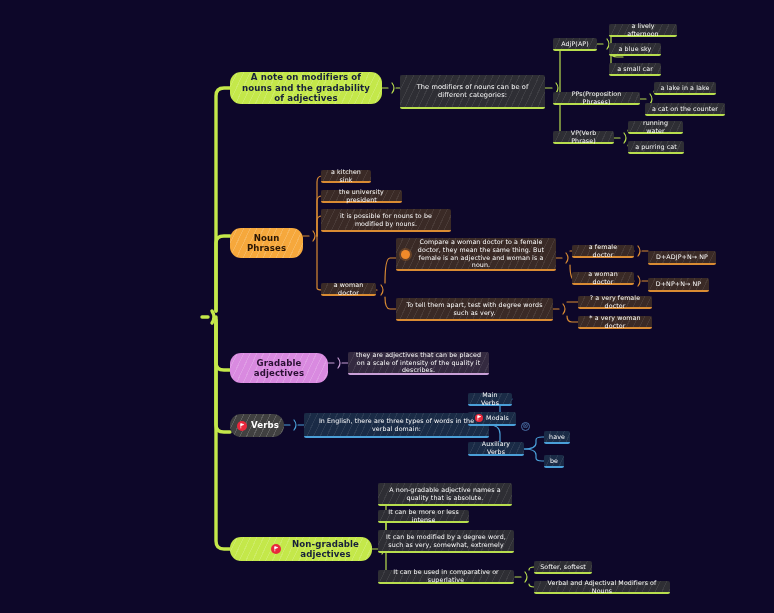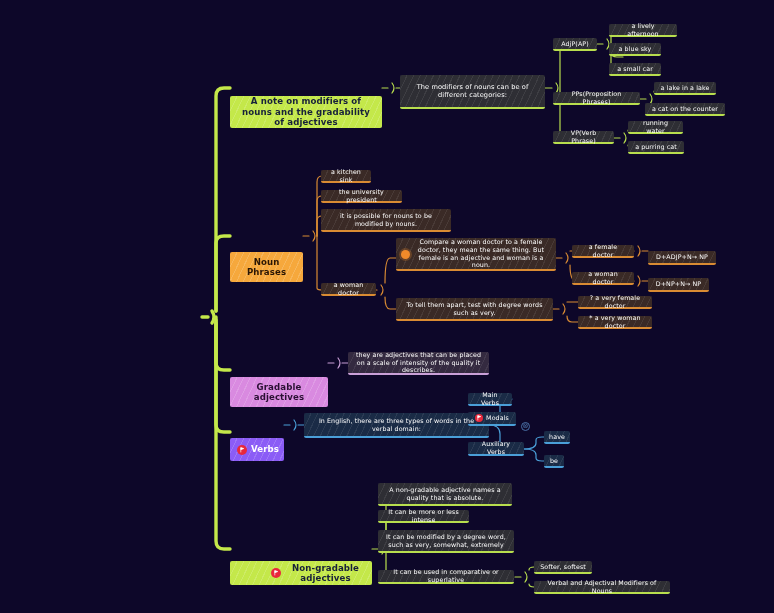--- a/index.html
+++ b/index.html
@@ -52,25 +52,25 @@
   }
   .root::before{
     content:""; position:absolute; inset:0; border-radius:inherit;
     background:repeating-linear-gradient(118deg,
         rgba(40,40,110,.30) 0px, rgba(40,40,110,.30) 1px,
         rgba(40,40,110,0) 1px, rgba(40,40,110,0) 5px);
   }
   .root .lbl{ position:relative; z-index:2; }
 
   
-  .b1{ border-radius:2px; font-size:8.6px; font-weight:bold;margin-top:24px; }
+  .b1{ border-radius:11px; font-size:8.6px; font-weight:bold; }
   .b-green{ background:#c4e84a; color:#17203a; }
   .b-orange{ background:#f6a83c; color:#2a1605;text-align:center; }
   .b-pink{   background:#d98ae0; color:#2a1033; }
-  .b-blue{   background:#8b5cf6; color:#ffffff;padding-left:8px; }
+  .b-blue{   background:#404040; color:#ffffff;padding-left:8px; }
 
   
   .dk{ background:#2d2d33; border-bottom:2px solid #c4e84a; font-size:6.6px; border-radius:2px; }
   .dk-green{ background:#2e2e34; border-bottom:2px solid #b8de4e; }
   .dk-orange{ background:#3a2a26; border-bottom:2px solid #d98b33; }
   .dk-pink{ background:#342a40; border-bottom:2px solid #caa0d8; }
   .dk-blue{ background:#1a2b46; border-bottom:2px solid #4a9fd8; }
 
   .node.small{ font-size:6.3px; }
 

